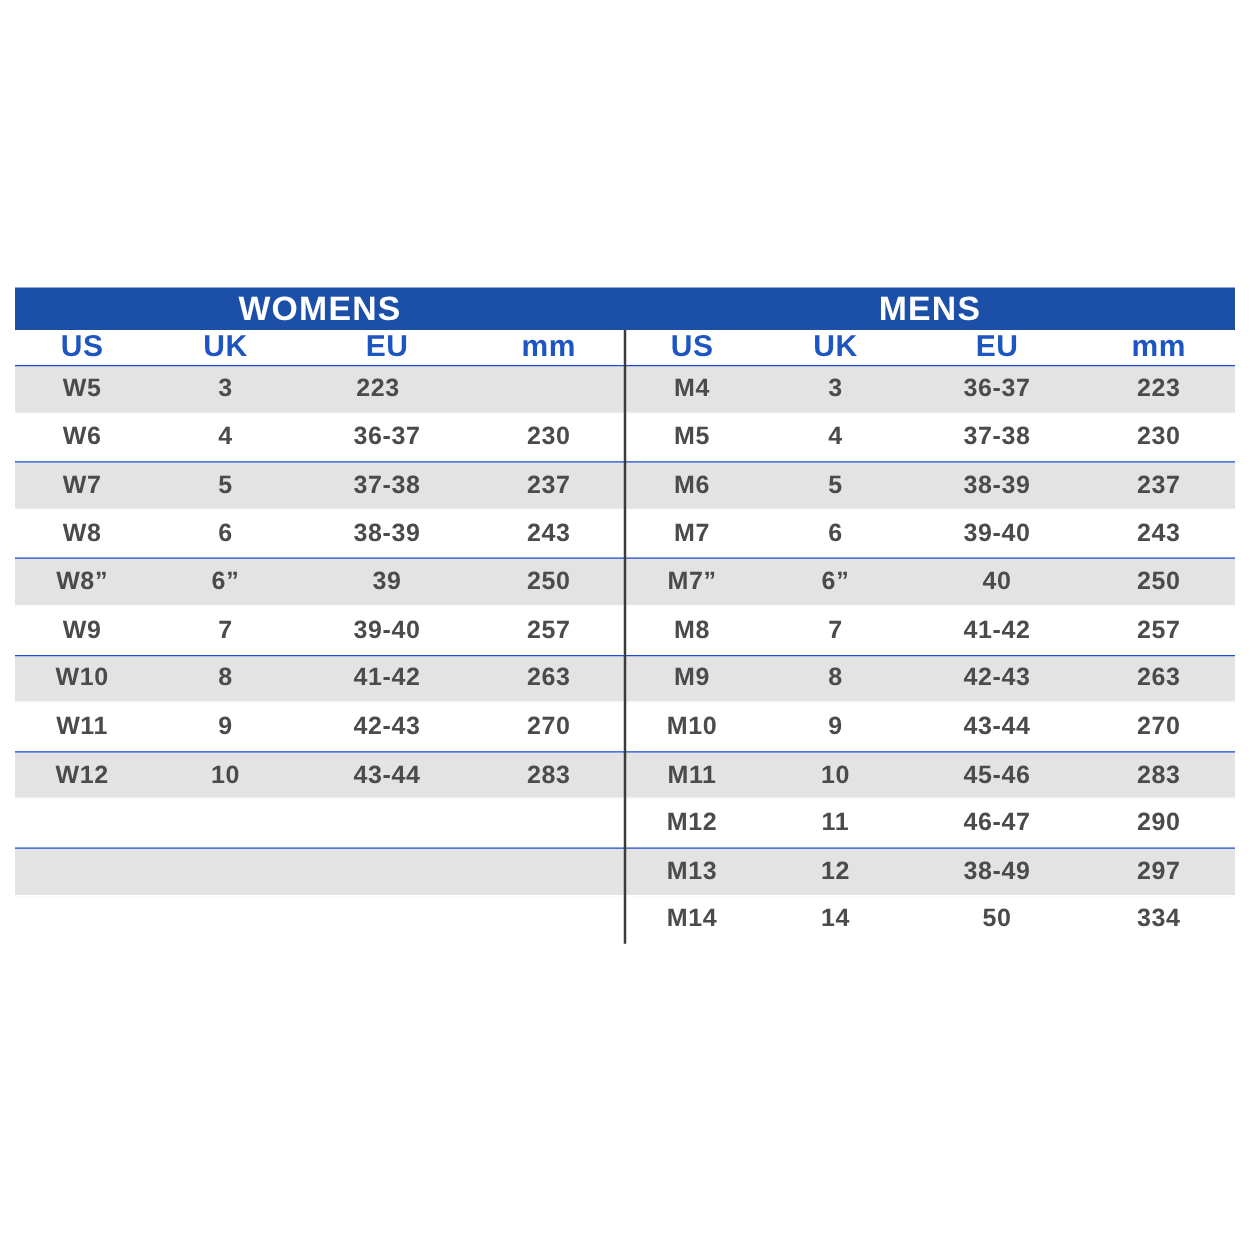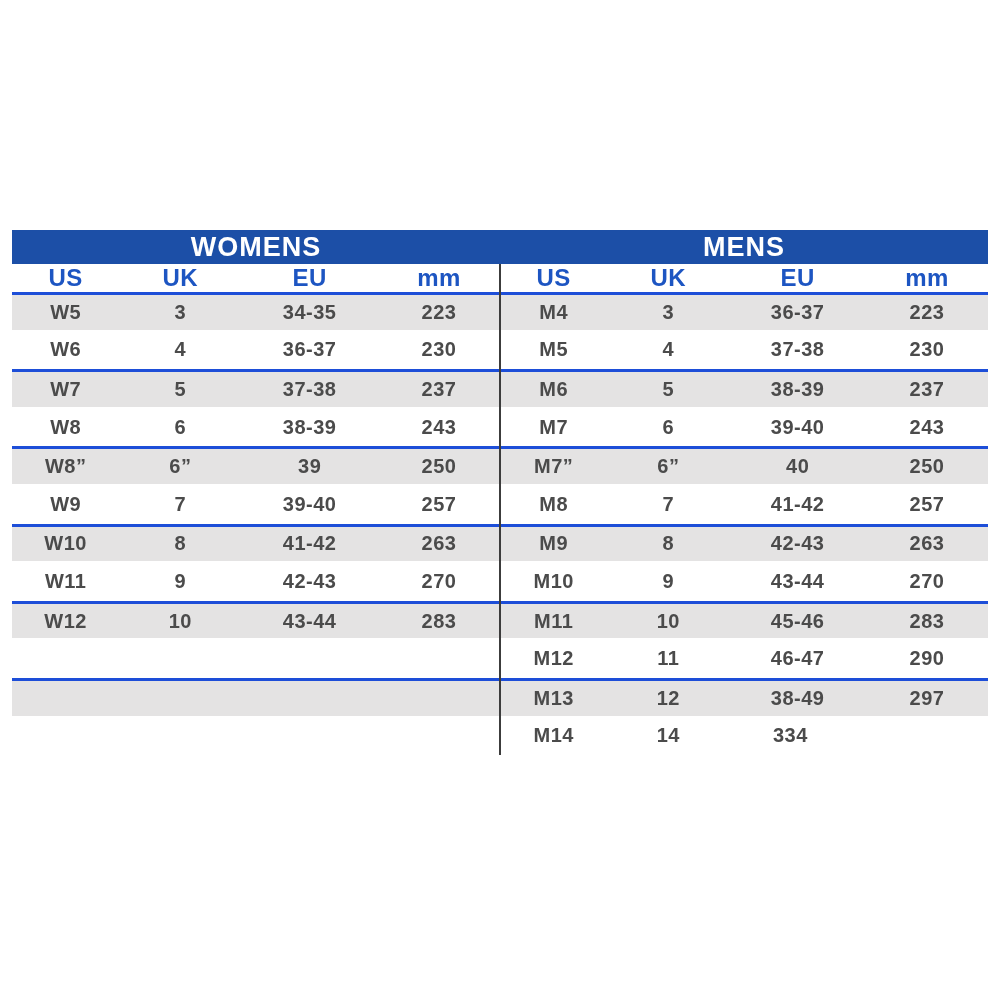--- a/index.html
+++ b/index.html
@@ -58,21 +58,21 @@
     display: flex;
     height: 28px;
   }
   .data-row {
     display: flex;
     height: 38.6px;
     box-sizing: border-box;
   }
   .data-row.stripe {
     background: var(--row-stripe, #e4e3e3);
-    border-top: 3px solid #1d4ed8;
+    border-top: 1px solid #1d4ed8;
     border-bottom: 1px solid #ffffff;
   }
   .hcell, .dcell {
     display: flex;
     align-items: center;
     justify-content: center;
     font-weight: bold;
     white-space: nowrap;
   }
   .hcell {
@@ -103,21 +103,20 @@
       <div class="half" id="table-0">
           <div class="header-row">
             <div class="hcell col-0">US</div>
             <div class="hcell col-1">UK</div>
             <div class="hcell col-2">EU</div>
             <div class="hcell col-3">mm</div>
           </div>
           <div class="data-row stripe">
             <div class="dcell col-0">W5</div>
             <div class="dcell col-1">3</div>
-            <div class="dcell col-2">34-35</div>
             <div class="dcell col-3">223</div>
           </div>
           <div class="data-row">
             <div class="dcell col-0">W6</div>
             <div class="dcell col-1">4</div>
             <div class="dcell col-2">36-37</div>
             <div class="dcell col-3">230</div>
           </div>
           <div class="data-row stripe">
             <div class="dcell col-0">W7</div>
@@ -249,19 +248,20 @@
           </div>
           <div class="data-row stripe">
             <div class="dcell col-0">M13</div>
             <div class="dcell col-1">12</div>
             <div class="dcell col-2">38-49</div>
             <div class="dcell col-3">297</div>
           </div>
           <div class="data-row">
             <div class="dcell col-0">M14</div>
             <div class="dcell col-1">14</div>
+            <div class="dcell col-2">50</div>
             <div class="dcell col-3">334</div>
           </div>
         </div>
       <div class="divider"></div>
     </div>
   </div>
 </div>
 
 </body></html>

